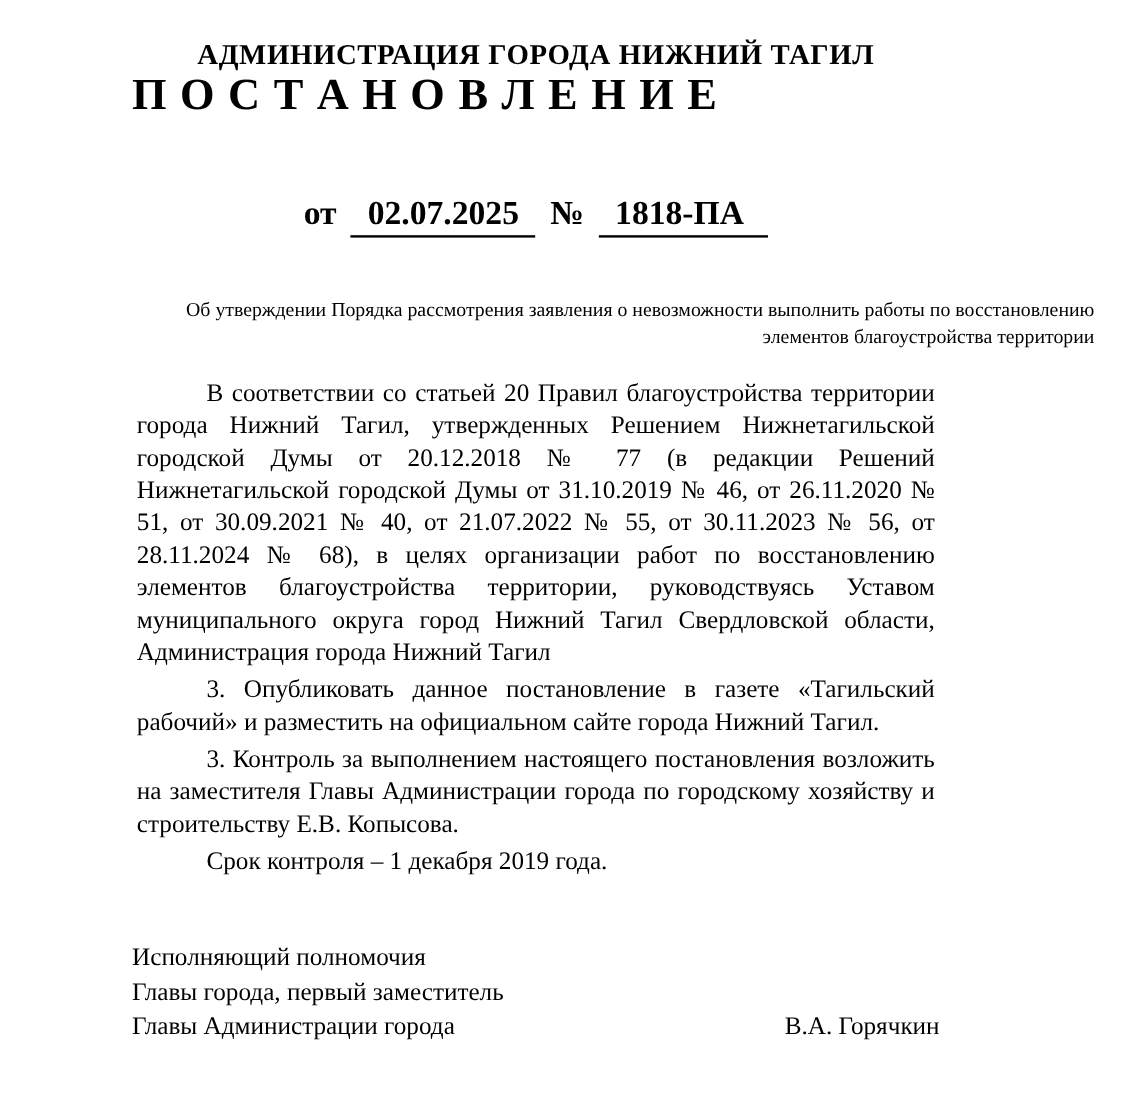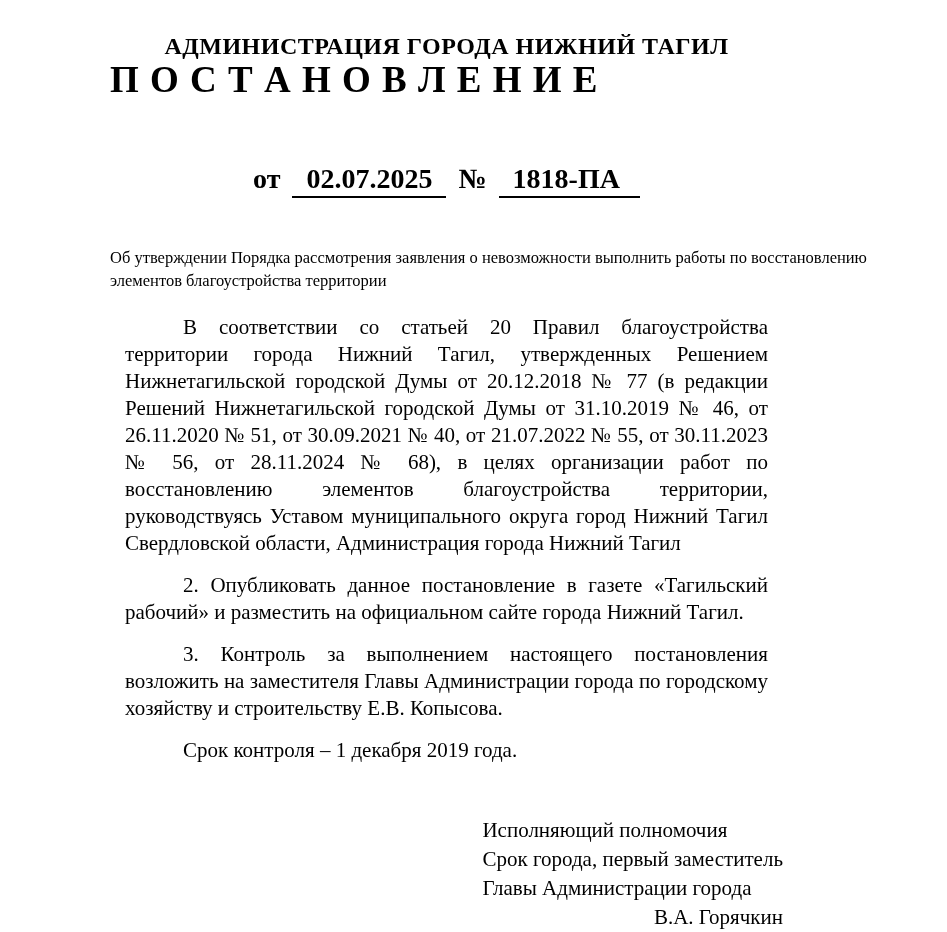--- a/index.html
+++ b/index.html
@@ -55,46 +55,45 @@
     display: inline-block;
     border-bottom: 2.5px solid #000;
     padding: 0 20px 0 14px;
     margin: 0 0 0 5px;
   }
   .subject {
     margin: 48px auto 0;
     width: 802px;
     font-size: 16.5px;
     line-height: 23px;
-    text-align: left;
+    text-align: right;
   }
   .body-block {
     margin-top: 22px;
     font-size: 21px;
     line-height: 27px;
     text-align: justify;
   }
   .body-par {
-    margin: 15px;
+    margin: 4px;
     text-indent: 58px;
   }
   .resolves-heading {
     margin: 0;
     font-weight: bold;
     text-align: center;
     text-indent: 0;
   }
   .signature-block {
     display: flex;
     justify-content: space-between;
     align-items: flex-end;
     margin-top: 52px;
     font-size: 21px;
     line-height: 29px;
-    flex-direction: column;
   }
   .sig-position div { white-space: nowrap; }
   .sig-name { white-space: nowrap; text-align: right; }
 </style>
 </head>
 <body>
 
 <div class="page">
   <div class="content">
 
@@ -109,30 +108,30 @@
       <span class="num-underline">1818-ПА</span>
     </div>
 
     <div class="subject">Об утверждении Порядка рассмотрения заявления о невозможности выполнить работы по восстановлению элементов благоустройства территории</div>
 
     <div class="body-block">
       <p class="body-par">В соответствии со статьей 20 Правил благоустройства территории города Нижний Тагил, утвержденных Решением Нижнетагильской городской Думы от 20.12.2018 № 77 (в редакции Решений Нижнетагильской городской Думы от 31.10.2019 № 46, от 26.11.2020 № 51, от 30.09.2021 № 40, от 21.07.2022 № 55, от 30.11.2023 № 56, от 28.11.2024 № 68), в целях организации работ по восстановлению элементов благоустройства территории, руководствуясь Уставом муниципального округа город Нижний Тагил Свердловской области, Администрация города Нижний Тагил</p>
 
 
 
-      <p class="body-par">2. Опубликовать данное постановление в газете «Тагильский рабочий» и разместить на официальном сайте города Нижний Тагил.</p>
+      <p class="body-par">3. Опубликовать данное постановление в газете «Тагильский рабочий» и разместить на официальном сайте города Нижний Тагил.</p>
 
       <p class="body-par">3. Контроль за выполнением настоящего постановления возложить на заместителя Главы Администрации города по городскому хозяйству и строительству Е.В. Копысова.</p>
 
       <p class="body-par">Срок контроля – 1 декабря 2019 года.</p>
     </div>
 
     <div class="signature-block">
       <div class="sig-position">
         <div>Исполняющий полномочия</div>
-        <div>Срок города, первый заместитель</div>
+        <div>Главы города, первый заместитель</div>
         <div>Главы Администрации города</div>
       </div>
       <div class="sig-name">В.А. Горячкин</div>
     </div>
 
   </div>
 </div>
 
 </body></html>

